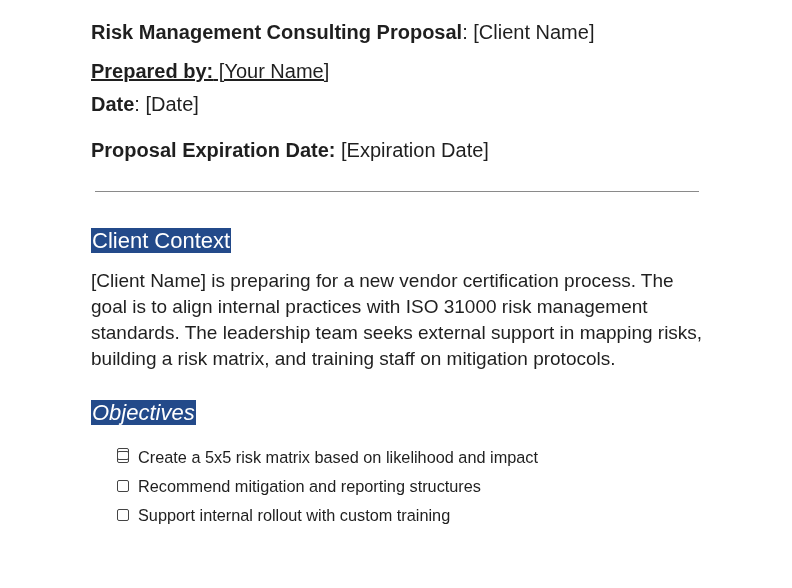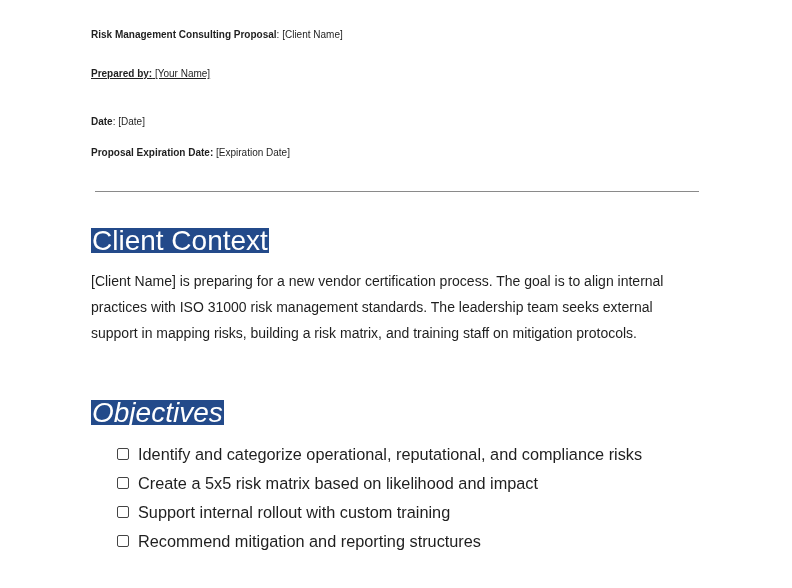--- a/index.html
+++ b/index.html
@@ -1,61 +1,60 @@
 <!DOCTYPE html>
 <html><head>
 <meta charset="utf-8">
 <style>
   html, body { margin:0; padding:0; background:#ffffff; }
   body { width:792px; height:588px; overflow:hidden; position:relative;
          font-family:"Liberation Sans", sans-serif; color:#1f1f1f; }
   .page { position:absolute; left:91px; top:0; width:610px; }
-  .meta-line { position:absolute; left:0; font-size:10px; white-space:nowrap;margin-top:8px; }
+  .meta-line { position:absolute; left:0; font-size:20px; white-space:nowrap; }
   .meta-line b { font-weight:bold; }
   .rule { position:absolute; left:4px; top:191px; width:604px; height:1px; background:#8a8a8a; }
-  .heading { position:absolute; left:0; font-size:28px; line-height:25px; background:#234a8a; color:#ffffff; padding:0 1px; }
-  .para { position:absolute; left:0; top:268px; width:612px; font-size:14px; line-height:26px; }
+  .heading { position:absolute; left:0; font-size:22px; line-height:25px; background:#234a8a; color:#ffffff; padding:0 1px; }
+  .para { position:absolute; left:0; top:268px; width:612px; font-size:19px; line-height:26px; }
   .obj-list { position:absolute; left:26px; top:441px; width:580px; list-style:none; margin:0; padding:0; font-size:16.3px; line-height:26px; }
   .obj-item { position:relative; padding-left:21px; margin-bottom:3px; }
   .checkbox { position:absolute; left:0; top:7px; width:10px; height:10px; border:1.5px solid #444; border-radius:2px; box-sizing:content-box; }
 </style>
 </head>
 <body>
 
 <div class="page">
   <div class="meta-line" style="top:21px;">
     <b>Risk Management Consulting Proposal</b><span>:</span><span> [Client Name]</span>
   </div>
   <div class="meta-line" style="top:60px;text-decoration:underline;">
     <b>Prepared by:</b><span> [Your Name]</span>
   </div>
-  <div class="meta-line" style="top:108px;">
+  <div class="meta-line" style="top:93px;">
     <b>Date</b><span>:</span><span> [Date]</span>
   </div>
   <div class="meta-line" style="top:139px;text-align:right;">
     <b>Proposal Expiration Date:</b><span> [Expiration Date]</span>
   </div>
 
   <div class="rule"></div>
 
   <div class="heading" style="top:228px;">Client Context</div>
   <p class="para" style="margin:0;">[Client Name] is preparing for a new vendor certification process. The goal is to align internal practices with ISO 31000 risk management standards. The leadership team seeks external support in mapping risks, building a risk matrix, and training staff on mitigation protocols.</p>
 
   <div class="heading" style="top:400px;font-style:italic;">Objectives</div>
   <ul class="obj-list">
     <li class="obj-item">
       <span class="checkbox"></span>
-      <span>Identify and categorize operational, reputational, and compliance risks</span>
     </li>
     <li class="obj-item">
       <span class="checkbox"></span>
       <span>Create a 5x5 risk matrix based on likelihood and impact</span>
     </li>
     <li class="obj-item">
       <span class="checkbox"></span>
-      <span>Support internal rollout with custom training</span>
+      <span>Recommend mitigation and reporting structures</span>
     </li>
     <li class="obj-item">
       <span class="checkbox"></span>
-      <span>Recommend mitigation and reporting structures</span>
+      <span>Support internal rollout with custom training</span>
     </li>
   </ul>
 </div>
 
 </body></html>

